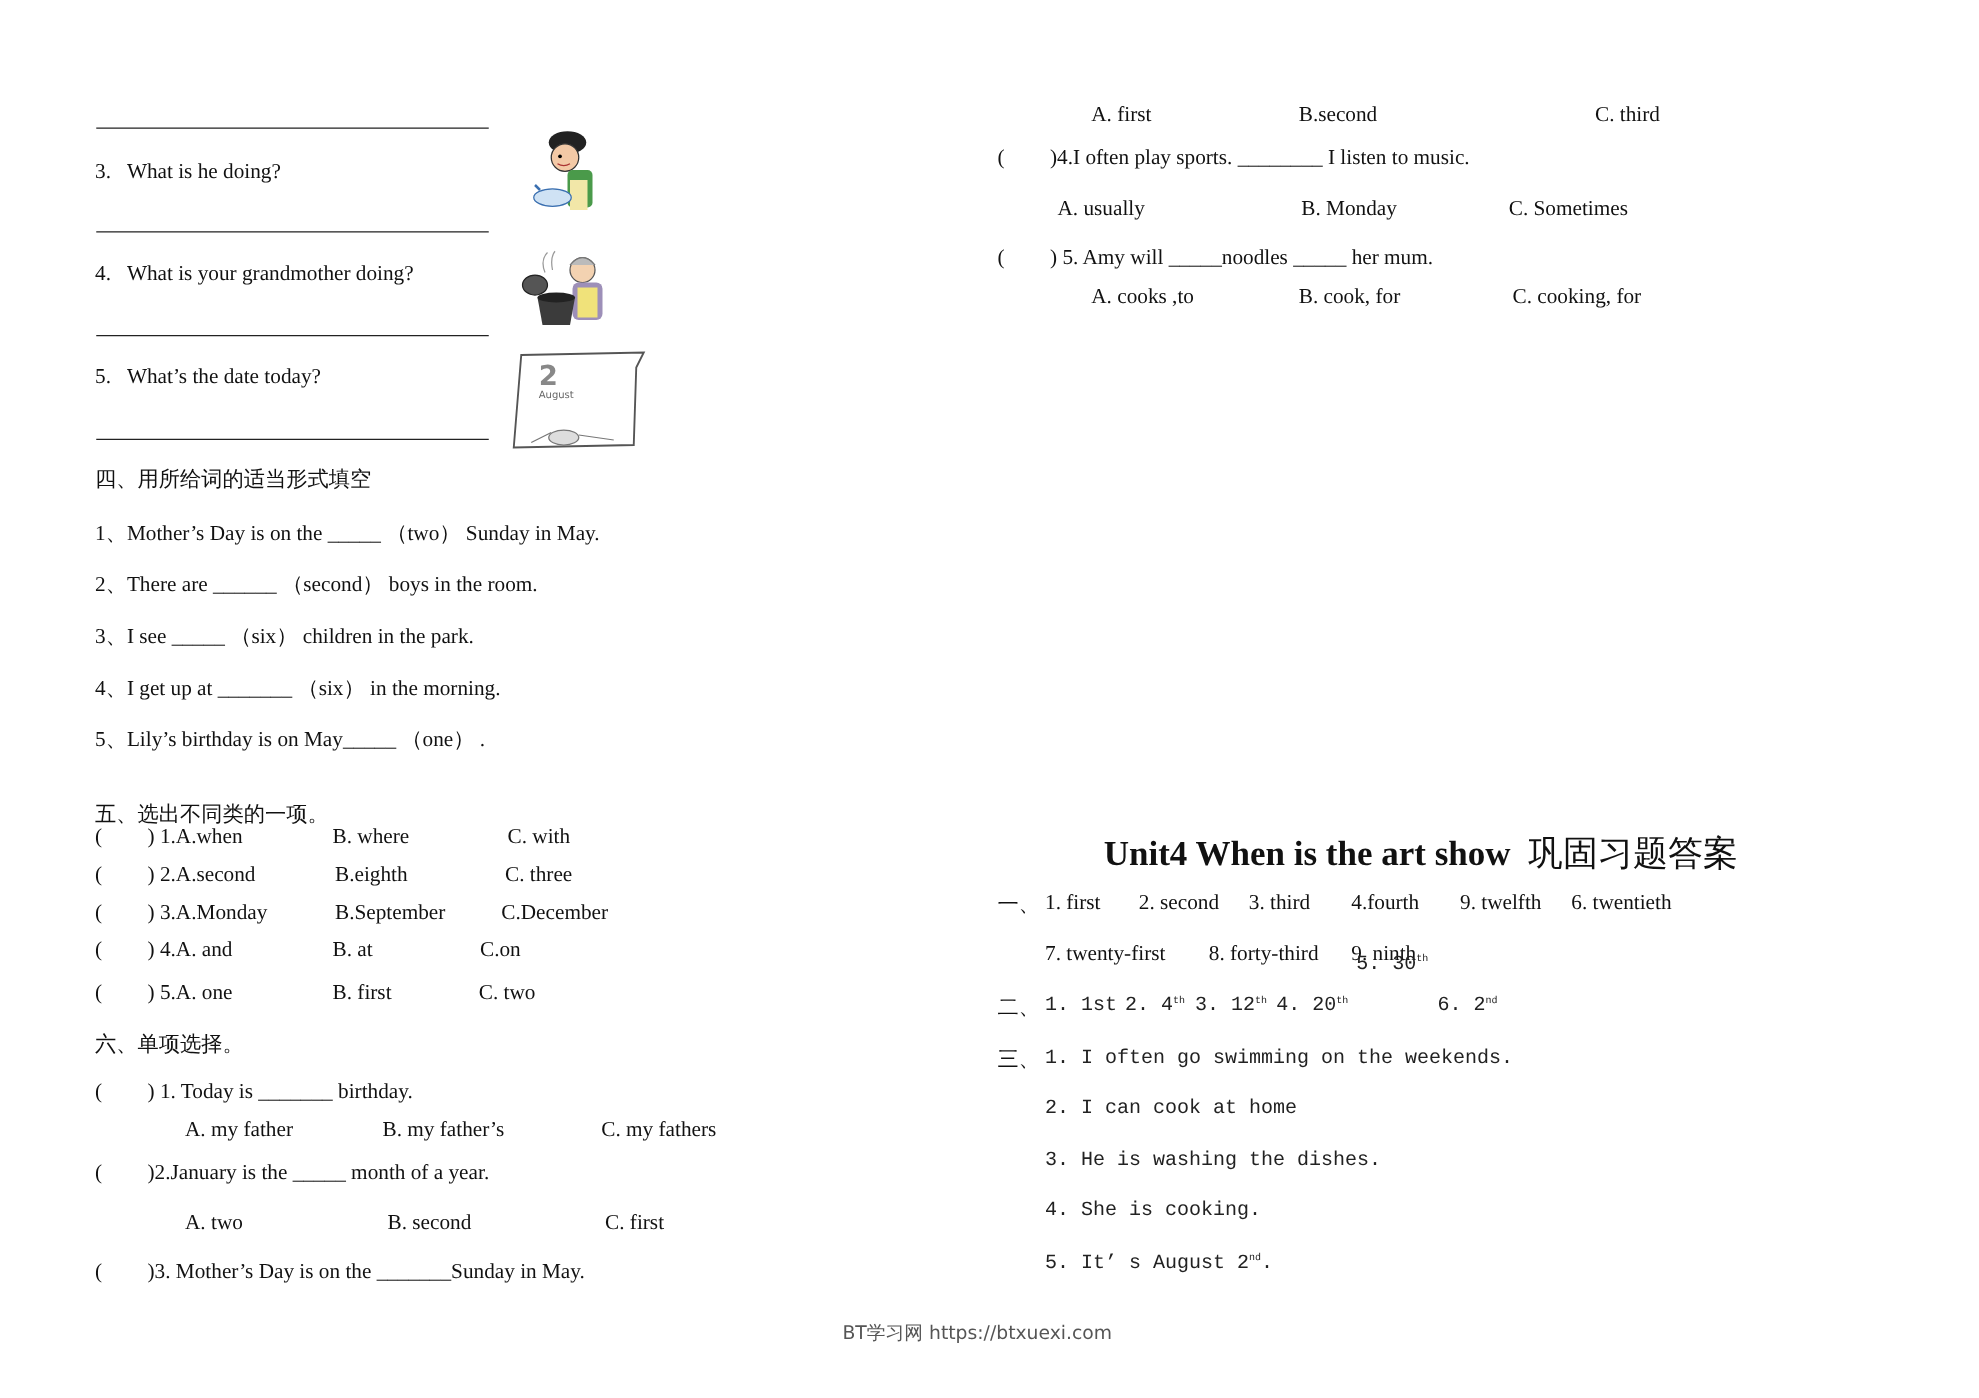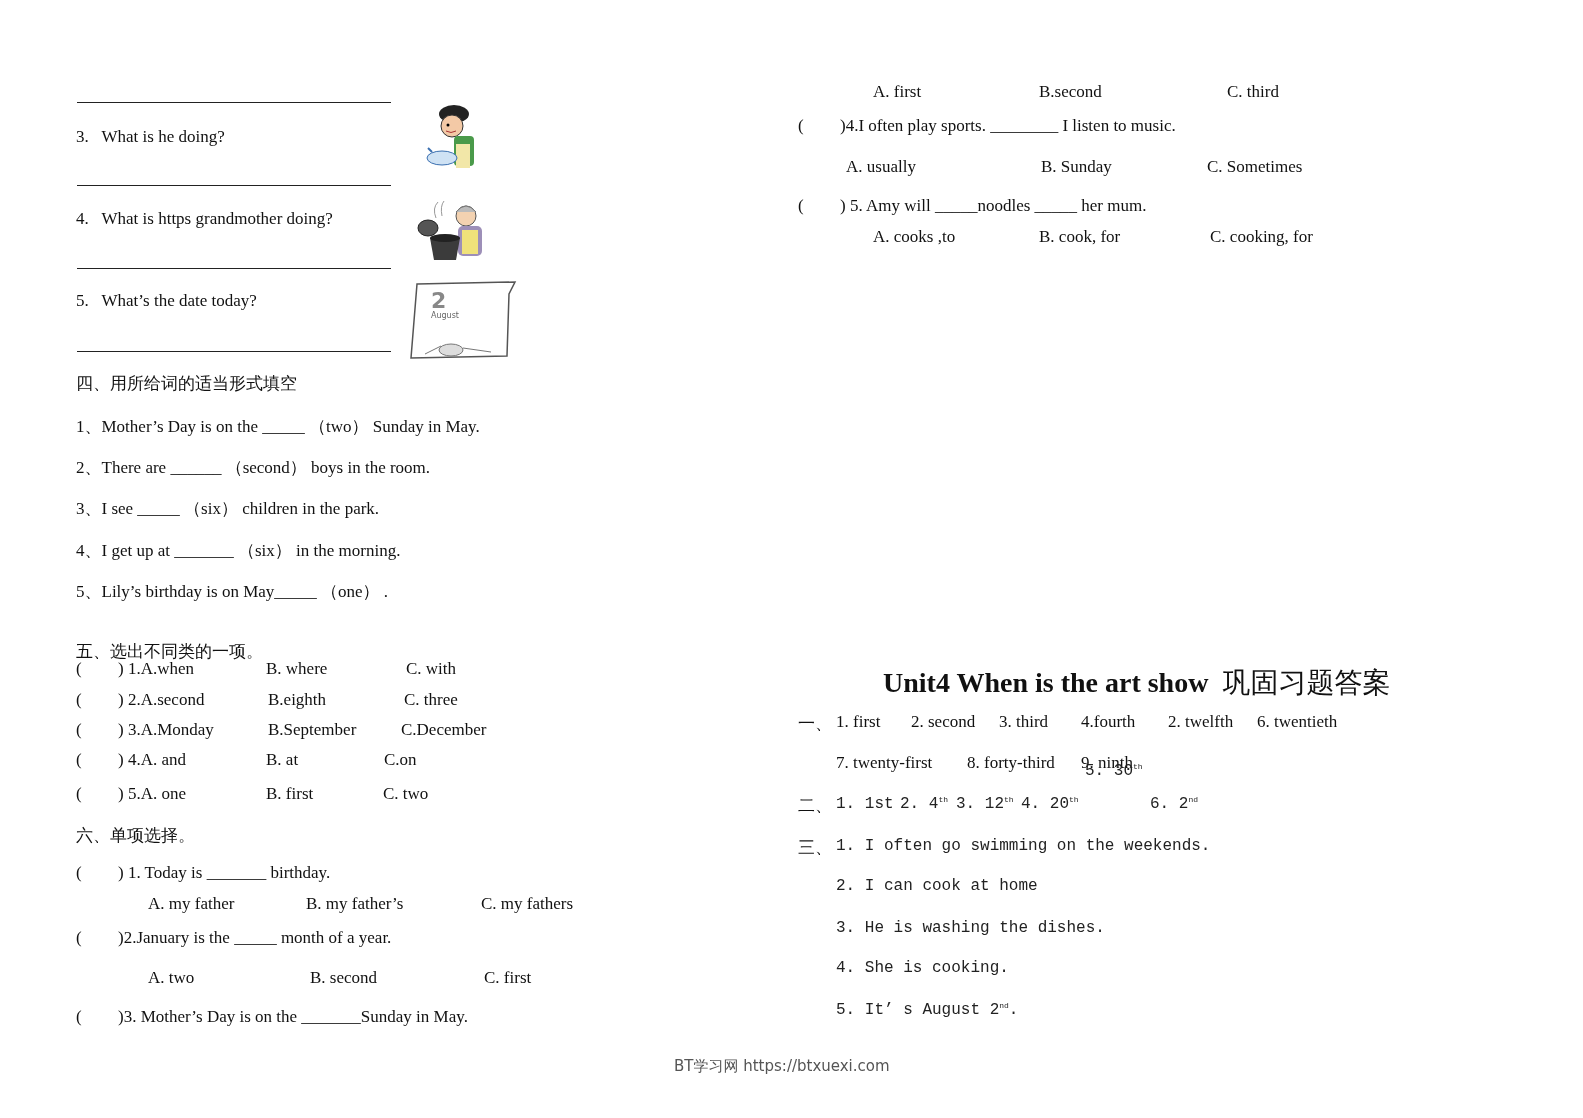--- a/index.html
+++ b/index.html
@@ -19,21 +19,21 @@
 
 <div>
   <div class="uline" style="top:102px"></div>
 
   <div class="abs" style="left:76px; top:127px">
     <span>3.</span>&nbsp;&nbsp;&nbsp;<span>What is he doing?</span>
   </div>
   <div class="uline" style="top:185px"></div>
 
   <div class="abs" style="left:76px; top:209px">
-    <span>4.</span>&nbsp;&nbsp;&nbsp;<span>What is https grandmother doing?</span>
+    <span>4.</span>&nbsp;&nbsp;&nbsp;<span>What is your grandmother doing?</span>
   </div>
   <div class="uline" style="top:268px"></div>
 
   <div class="abs" style="left:76px; top:291px">
     <span>5.</span>&nbsp;&nbsp;&nbsp;<span>What’s the date today?</span>
   </div>
   <div class="uline" style="top:351px"></div>
 
   <svg class="pic" style="left:418px; top:100px" width="62" height="75">
     <ellipse cx="36" cy="14" rx="15" ry="9" fill="#222"></ellipse>
@@ -124,28 +124,28 @@
   <div>
     <span class="abs" style="left:76px; top:1007px">(</span>
     <span class="abs" style="left:118px; top:1007px">)3. Mother’s Day is on the _______Sunday in May.</span>
   </div>
 </div>
 
 <div>
   <div>
     <span class="abs" style="left:873px; top:82px">A. first</span>
     <span class="abs" style="left:1039px; top:82px">B.second</span>
-    <span class="abs" style="left:1227px; top:82px">C. third</span>
+    <span class="abs" style="left:1276px; top:82px">C. third</span>
   </div>
 
   <div>
     <span class="abs" style="left:798px; top:116px">(</span>
     <span class="abs" style="left:840px; top:116px">)4.I often play sports. ________ I listen to music.</span>
     <span class="abs" style="left:846px; top:157px">A.  usually</span>
-    <span class="abs" style="left:1041px; top:157px">B.  Sunday</span>
+    <span class="abs" style="left:1041px; top:157px">B.  Monday</span>
     <span class="abs" style="left:1207px; top:157px">C.  Sometimes</span>
   </div>
 
   <div>
     <span class="abs" style="left:798px; top:196px">(</span>
     <span class="abs" style="left:840px; top:196px">) 5. Amy will _____noodles _____ her mum.</span>
     <span class="abs" style="left:873px; top:227px">A. cooks ,to</span>
     <span class="abs" style="left:1039px; top:227px">B. cook, for</span>
     <span class="abs" style="left:1210px; top:227px">C. cooking, for</span>
   </div>
@@ -153,21 +153,21 @@
   <div class="abs title" style="left:883px; top:664px">
     <span>Unit4 When is the art show</span>&nbsp;&nbsp;<span class="cn">巩固习题答案</span>
   </div>
 
   <div>
     <span class="abs" style="left:798px; top:712px">一、</span>
     <span class="abs" style="left:836px; top:712px">1.   first</span>
     <span class="abs" style="left:911px; top:712px">2. second</span>
     <span class="abs" style="left:999px; top:712px">3. third</span>
     <span class="abs" style="left:1081px; top:712px">4.fourth</span>
-    <span class="abs" style="left:1168px; top:712px">2. twelfth</span>
+    <span class="abs" style="left:1168px; top:712px">9. twelfth</span>
     <span class="abs" style="left:1257px; top:712px">6. twentieth</span>
     <span class="abs" style="left:836px; top:753px">7. twenty-first</span>
     <span class="abs" style="left:967px; top:753px">8. forty-third</span>
     <span class="abs" style="left:1081px; top:753px">9. ninth</span>
   </div>
 
   <div>
     <span class="abs" style="left:798px; top:794px">二、</span>
     <span class="abs mono" style="left:836px; top:795px"><span>1. 1st</span></span>
     <span class="abs mono" style="left:900px; top:795px"><span>2. 4</span><sup>th</sup></span>

